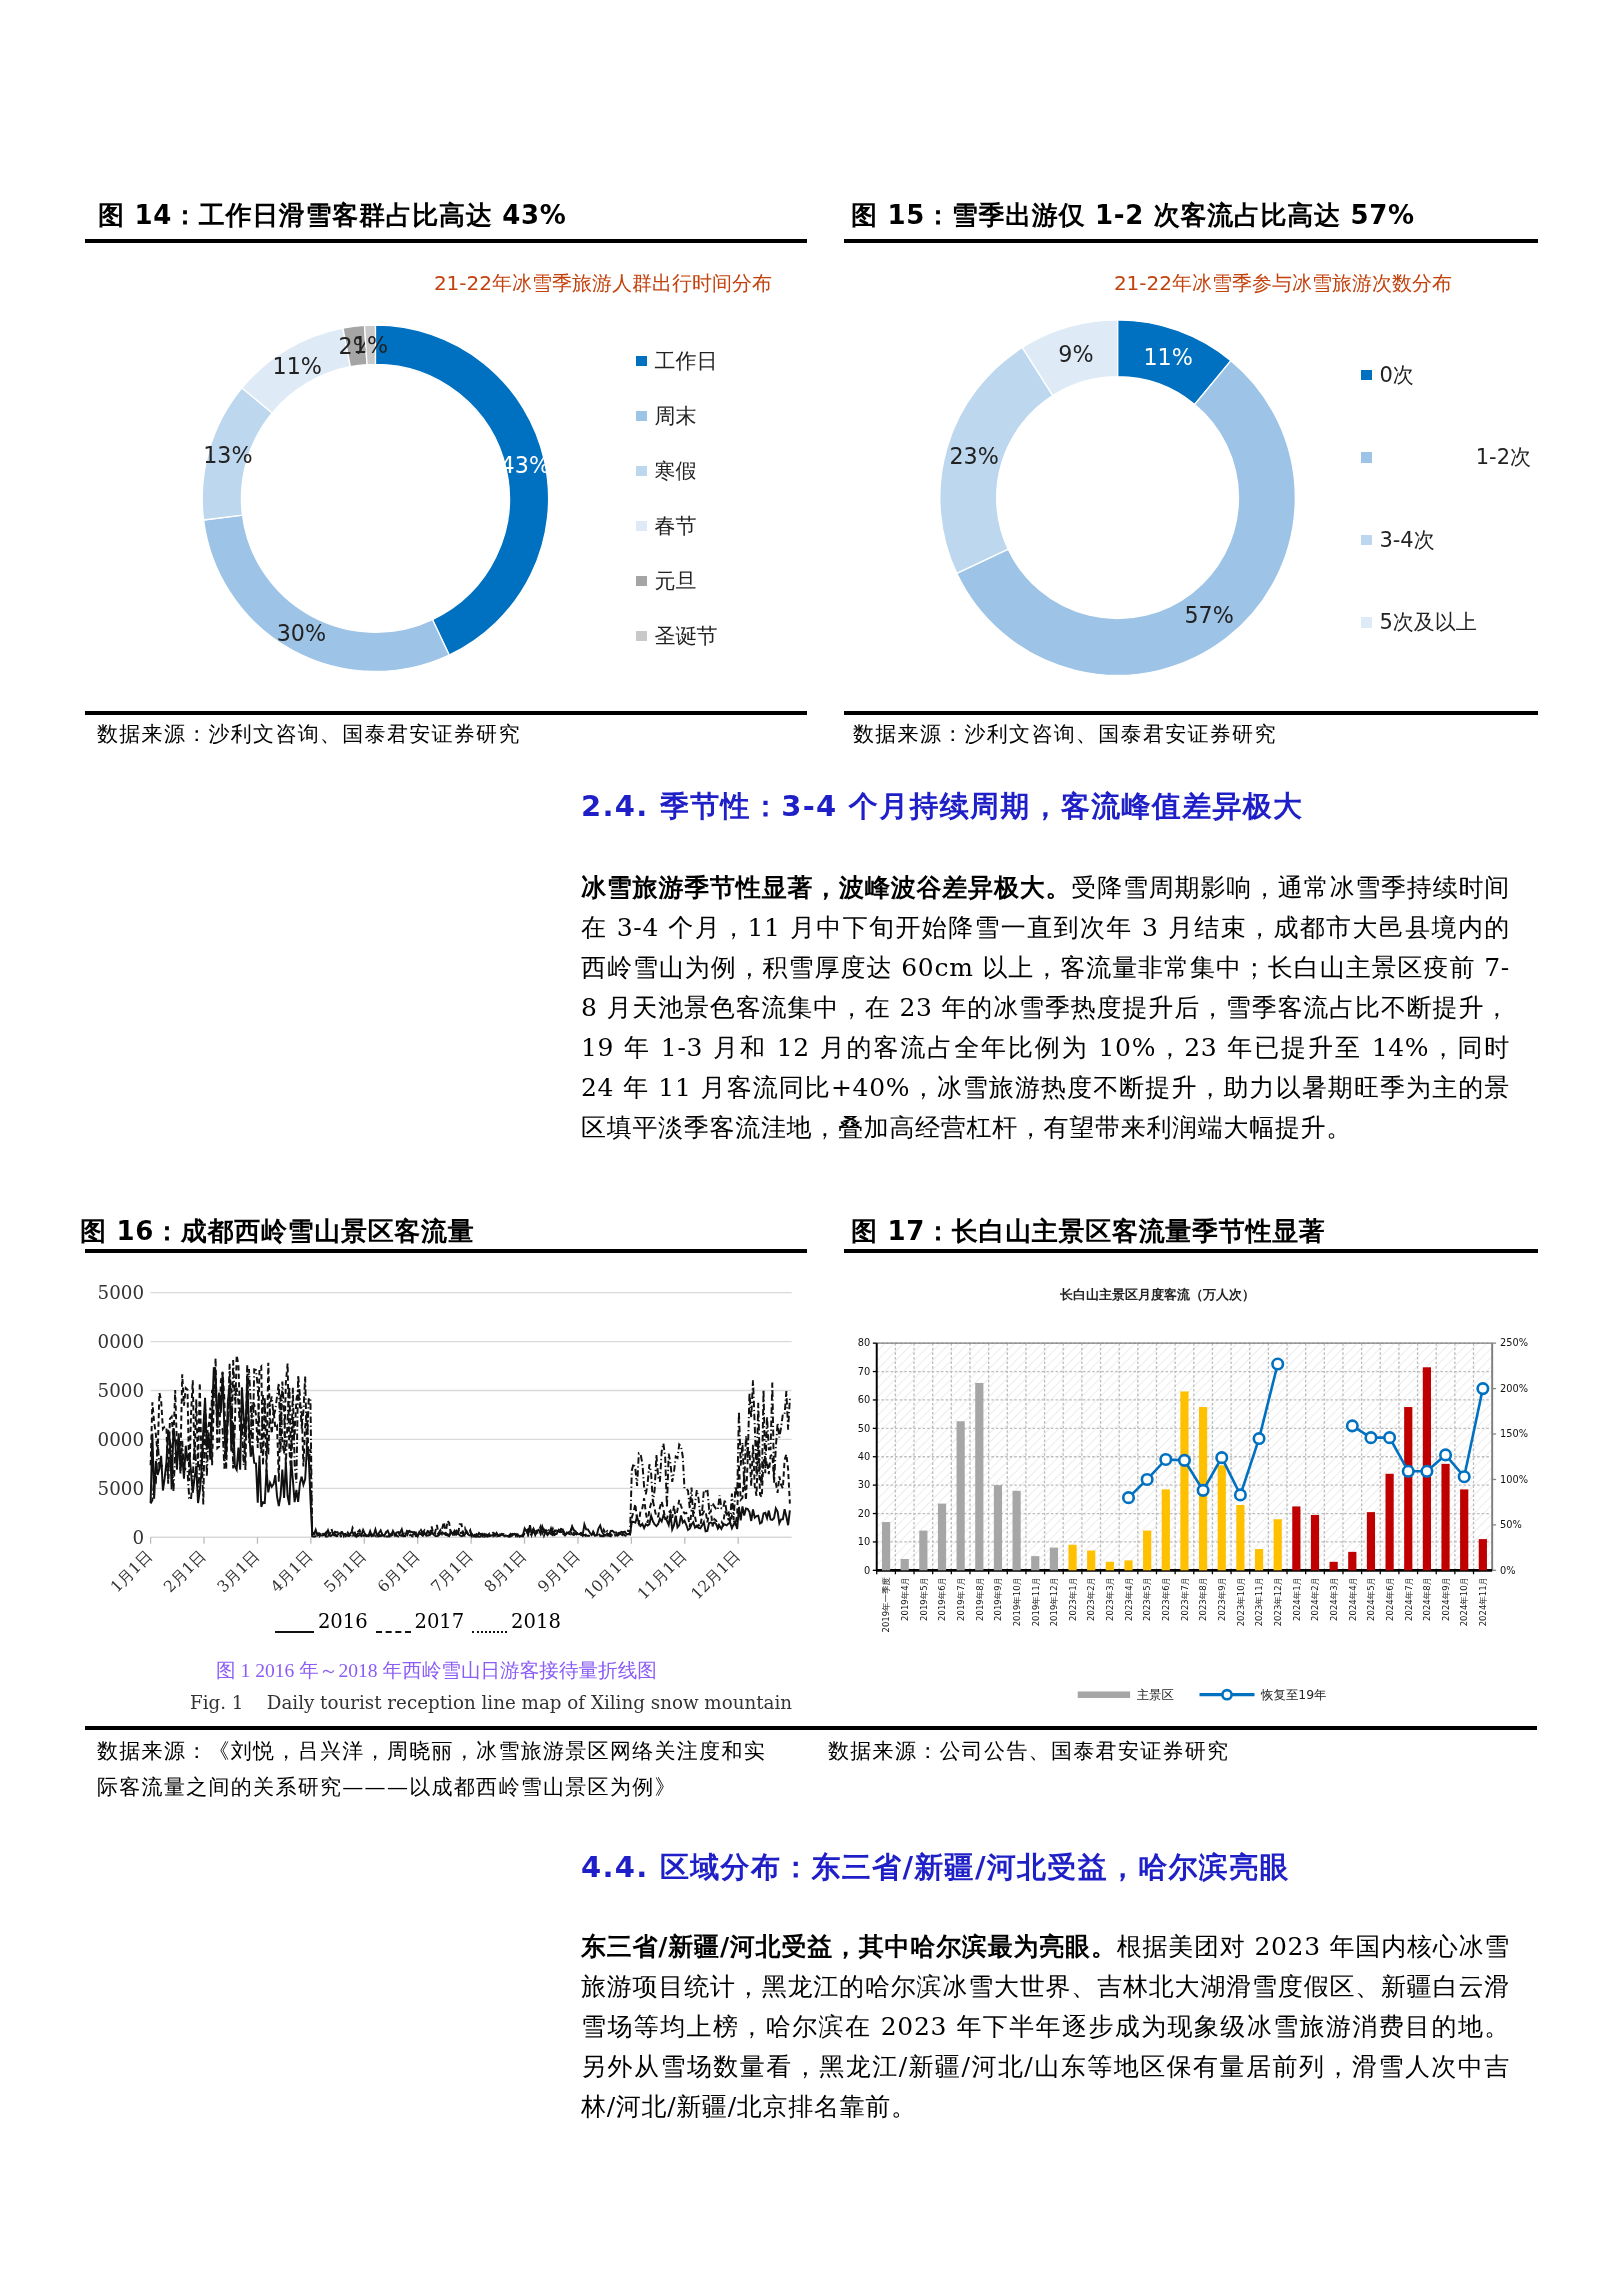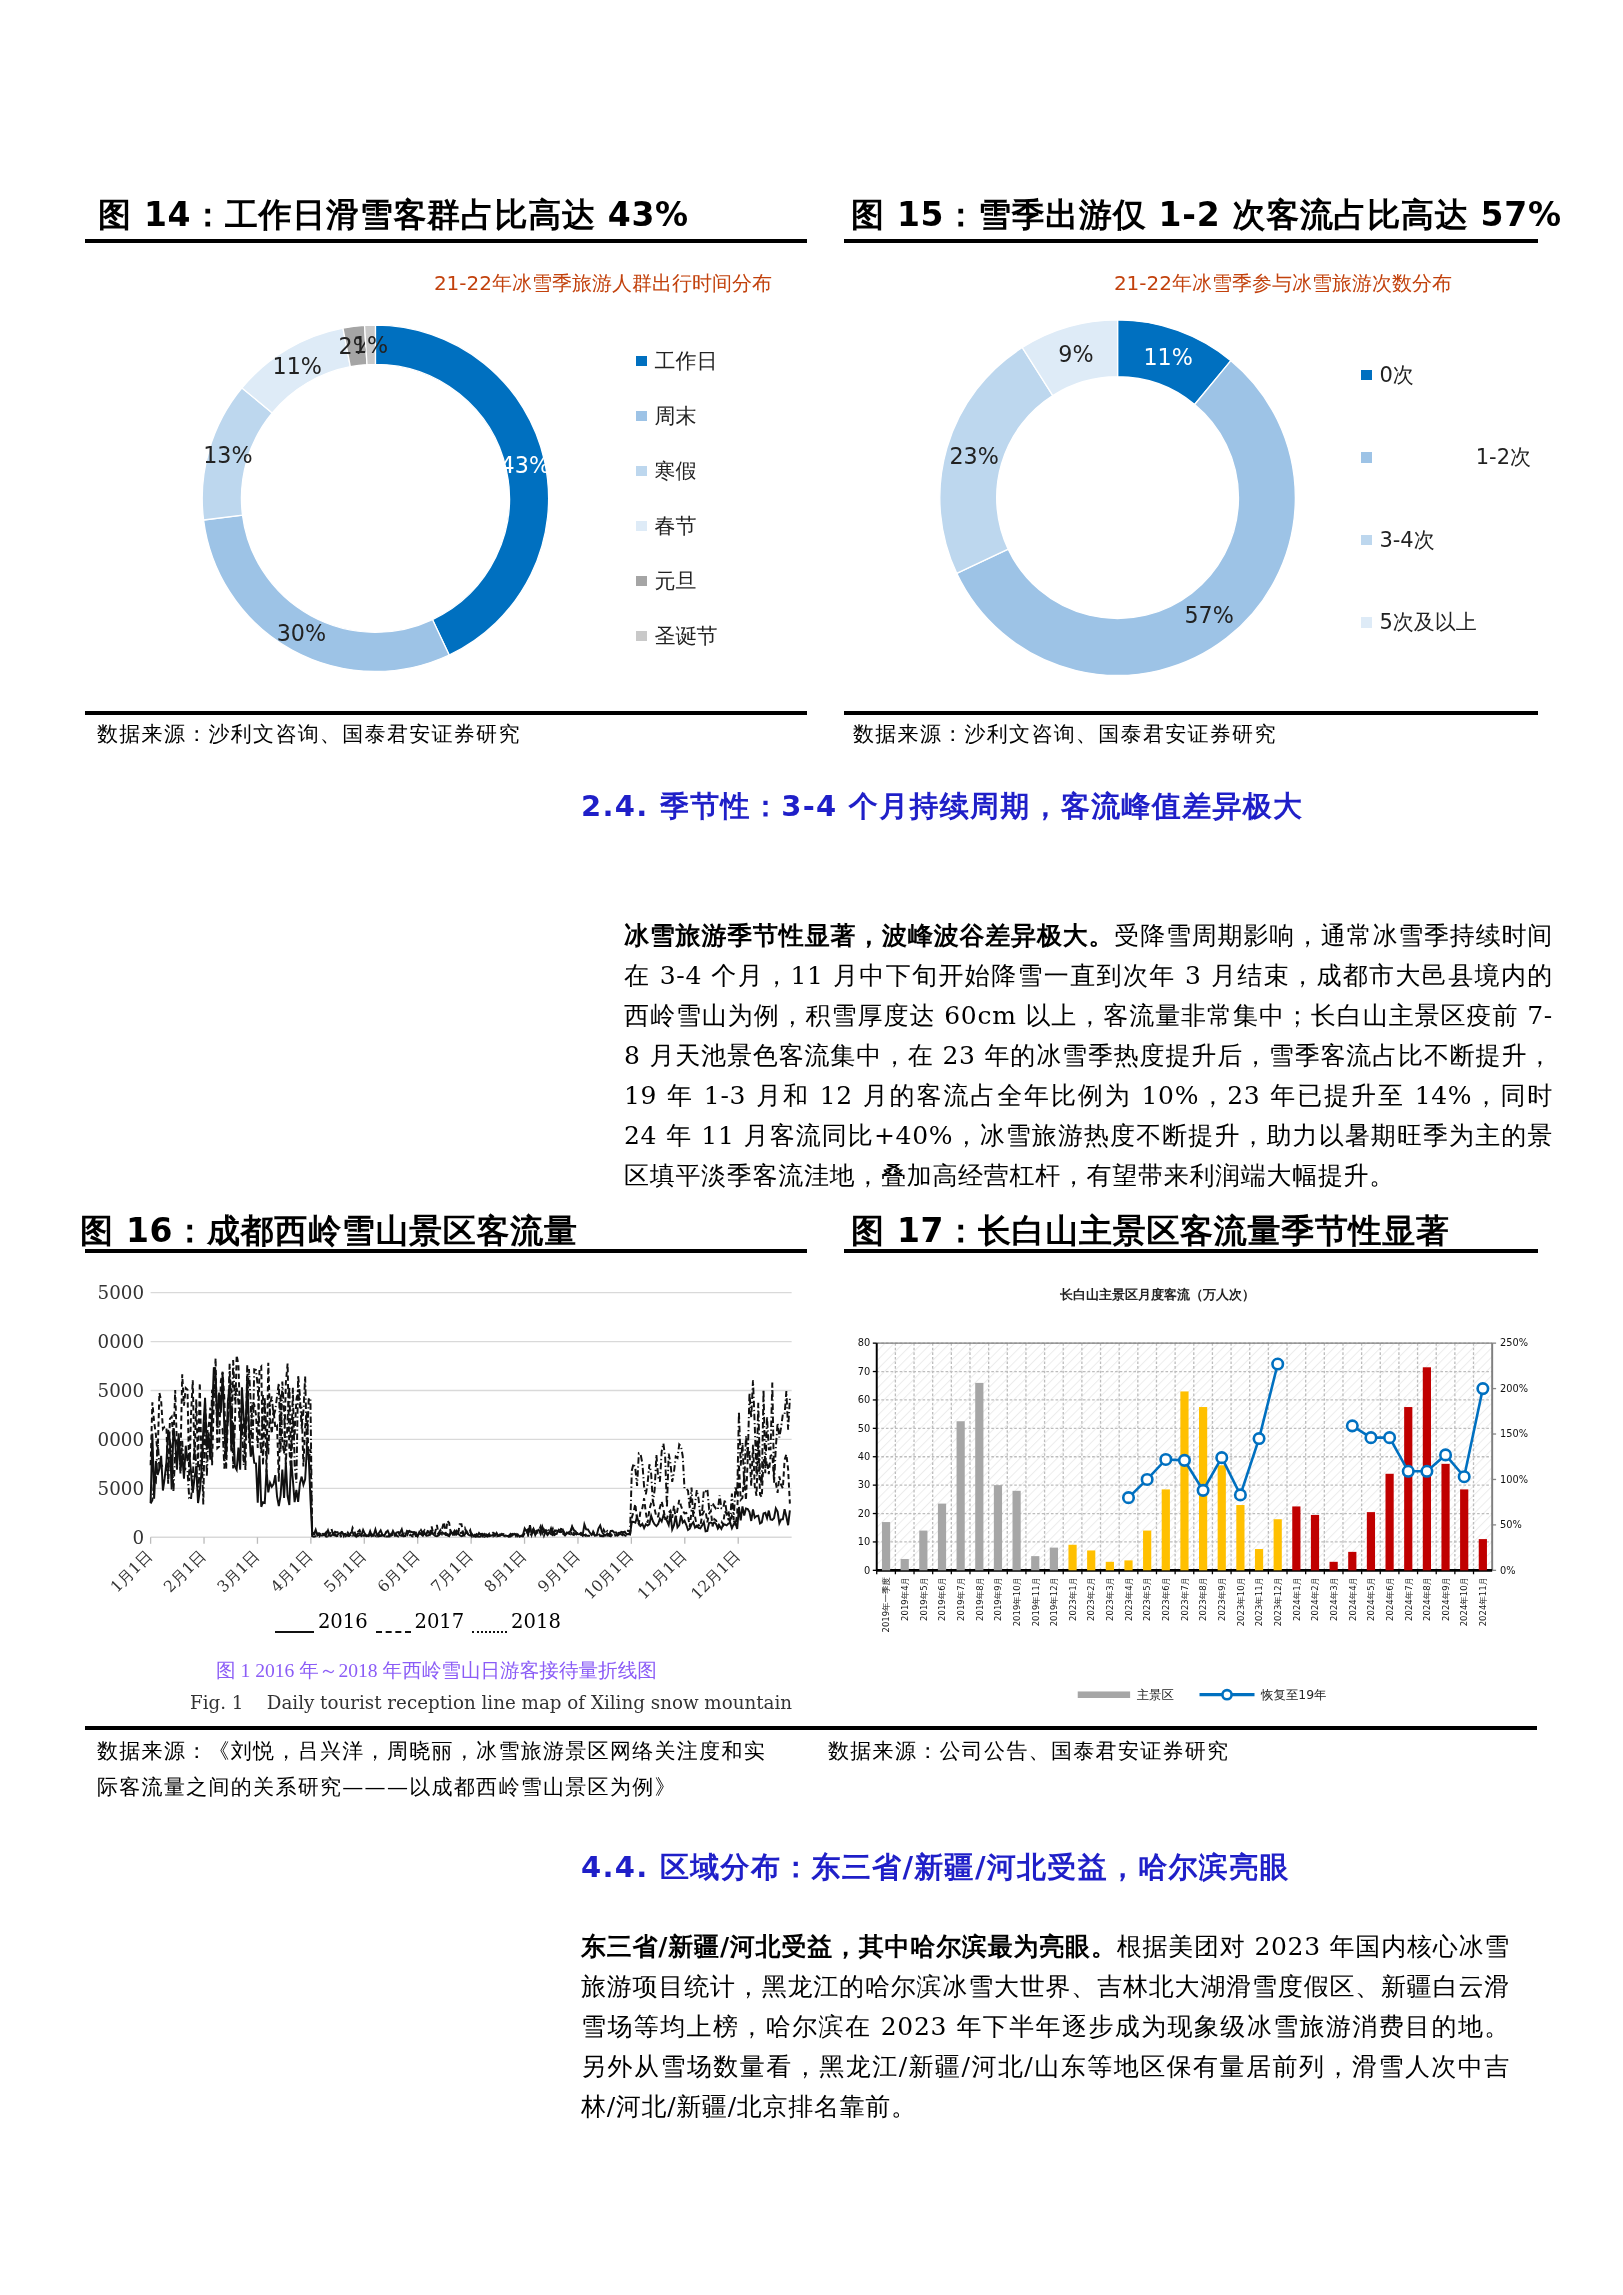--- a/index.html
+++ b/index.html
@@ -1,20 +1,20 @@
 <!DOCTYPE html>
 <html style="font-size:10.5px"><head>
 <meta charset="utf-8">
 <style>
   html, body { margin: 0; padding: 0; background: #ffffff; }
   body { width: 1623px; height: 2295px; position: relative; overflow: hidden;
          font-family: "DejaVu Serif", "Liberation Serif", serif; color: #000; }
   .abs { position: absolute; }
   .fig-title { font-family: "DejaVu Sans", "Liberation Sans", sans-serif; font-weight: bold;
-               font-size: 33px; line-height: 34px; letter-spacing: 0.7px; }
+               font-size: 26px; line-height: 34px; letter-spacing: 0.7px; }
   .rule { height: 3.9px; background: #000; }
   .source { font-family: "DejaVu Serif", "Liberation Serif", serif; font-size: 21px; line-height: 29px; letter-spacing: 1.3px; }
   .section-heading { font-family: "DejaVu Sans", "Liberation Sans", sans-serif; font-weight: bold;
                      color: #1f1fc8; font-size: 29px; line-height: 39px; letter-spacing: 1.3px; }
   .para { font-family: "DejaVu Serif", "Liberation Serif", serif; font-size: 25px; line-height: 40px;
           text-align: justify; letter-spacing: 0.7px; }
   .para b { font-weight: bold; font-family: "DejaVu Sans", "Liberation Sans", sans-serif; }
   .chart-title { font-family: "DejaVu Sans", "Liberation Sans", sans-serif; font-size: 20px; text-align: right; color: #c2410c; }
   .legend-item { font-family: "DejaVu Sans", "Liberation Sans", sans-serif; font-size: 21px; color: #222;
                  display: flex; align-items: center; height: 27.5px; }
@@ -103,21 +103,21 @@
     <div class="legend-item" style="margin-bottom: 55px;">
       <span class="legend-swatch" style="background: rgb(222, 235, 247);"></span>
       <span>5次及以上</span>
     </div>
   </div>
 
 <div class="abs rule" style="left:844px; top:711px; width:694px;"></div>
 <div class="abs source" style="left:853px; top:720px;">数据来源：沙利文咨询、国泰君安证券研究</div>
 
 <div class="abs section-heading" style="left:581px; top:787px;">2.4.  季节性：3-4 个月持续周期，客流峰值差异极大</div>
-<div class="abs para" style="left:581px; top:916px; width:929px;margin-left:43px;">
+<div class="abs para" style="left:581px; top:868px; width:929px;">
   <b>冰雪旅游季节性显著，波峰波谷差异极大。</b><span>受降雪周期影响，通常冰雪季持续时间在 3-4 个月，11 月中下旬开始降雪一直到次年 3 月结束，成都市大邑县境内的西岭雪山为例，积雪厚度达 60cm 以上，客流量非常集中；长白山主景区疫前 7-8 月天池景色客流集中，在 23 年的冰雪季热度提升后，雪季客流占比不断提升，19 年 1-3 月和 12 月的客流占全年比例为 10%，23 年已提升至 14%，同时 24 年 11 月客流同比+40%，冰雪旅游热度不断提升，助力以暑期旺季为主的景区填平淡季客流洼地，叠加高经营杠杆，有望带来利润端大幅提升。</span>
 </div>
 
 <div class="abs fig-title" style="left:80px; top:1214px;">图 16：成都西岭雪山景区客流量</div>
 <div class="abs rule" style="left:85px; top:1249px; width:722px;"></div>
 <svg class="abs serif-svg" id="line16" style="left:98px; top:1256px;" width="707" height="399" viewBox="0 0 1080 610">
     <line x1="80" x2="1060" y1="430" y2="430" stroke="#d9d9d9" stroke-width="2"></line>
     <text x="70" y="440" text-anchor="end" font-size="28" fill="#333">0</text>
     <line x1="80" x2="1060" y1="355.2" y2="355.2" stroke="#d9d9d9" stroke-width="2"></line>
     <text x="70" y="365.2" text-anchor="end" font-size="28" fill="#333">5000</text>

